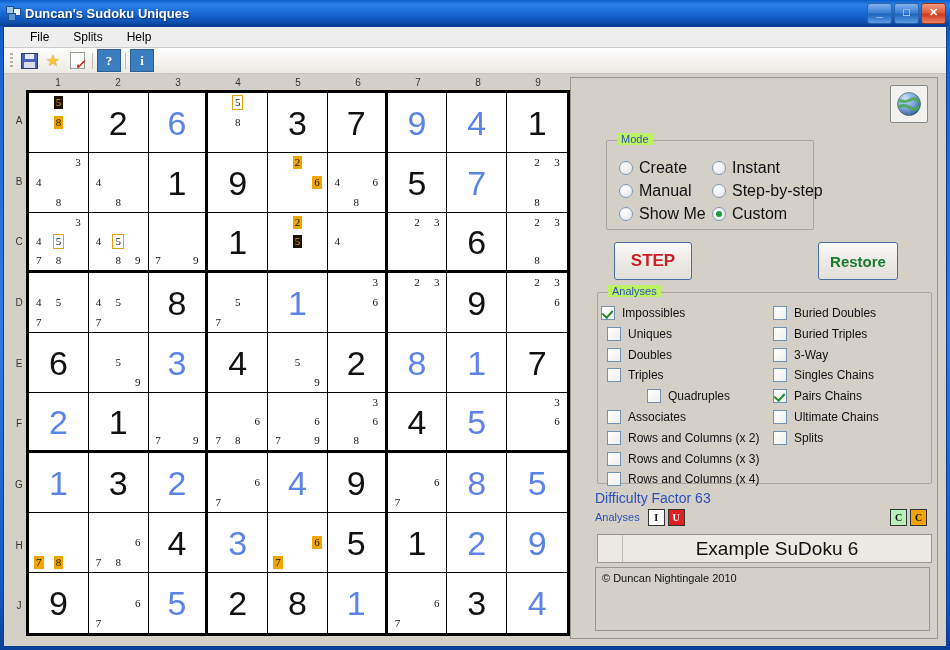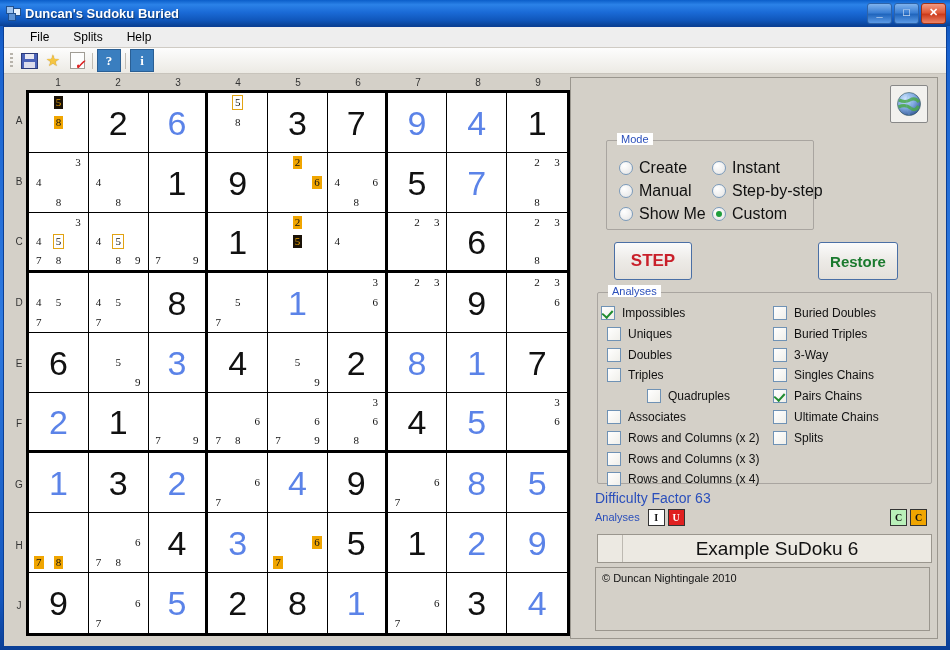--- a/index.html
+++ b/index.html
@@ -117,21 +117,21 @@
   .pc.hl span{background:#f0a500;color:#111;}
   .pc.dk span{background:#1a1208;color:#f0a500;}
   .pc.box span{border:1px solid #e2a313;padding:0 2px;}
   
   #panel{
     position:absolute;left:566px;top:50px;width:368px;height:562px;
     background:#d4d0c8;border:1px solid #9a968e;box-sizing:border-box;
   }
   .group{position:absolute;border:1px solid #a9a5a0;border-radius:2px;box-sizing:border-box;}
   .group>legend,.glabel{
-    position:absolute;top:-8px;left:10px;background:#ffffff;padding:0 4px;
+    position:absolute;top:-8px;left:10px;background:#bef264;padding:0 4px;
     font-size:11px;color:#2b4fbb;
   }
   #mode-group{left:33px;top:62px;width:208px;height:90px;}
   .radio-row{position:absolute;display:flex;align-items:center;cursor:pointer;}
   .radio{
     width:12px;height:12px;border-radius:50%;border:1px solid #7b9bbb;
     background:radial-gradient(circle at 35% 30%,#ffffff,#e3e3e3);
     margin-right:6px;position:relative;flex:0 0 auto;
   }
   .radio.on:after{content:"";position:absolute;left:3px;top:3px;width:6px;height:6px;
@@ -196,21 +196,21 @@
 <body>
 
 <div id="window">
 
   <div id="titlebar">
     <span class="tb-icon">
       <i class="q1"></i>
         <i class="q2"></i>
         <i class="q3"></i>
     </span>
-    <span id="title-text">Duncan's Sudoku Buried</span>
+    <span id="title-text">Duncan's Sudoku Uniques</span>
     <div id="tb-buttons">
       <div class="tb-btn">
         <span>_</span>
       </div>
       <div class="tb-btn">
         <span>□</span>
       </div>
       <div class="tb-btn close">
         <span>✕</span>
       </div>

